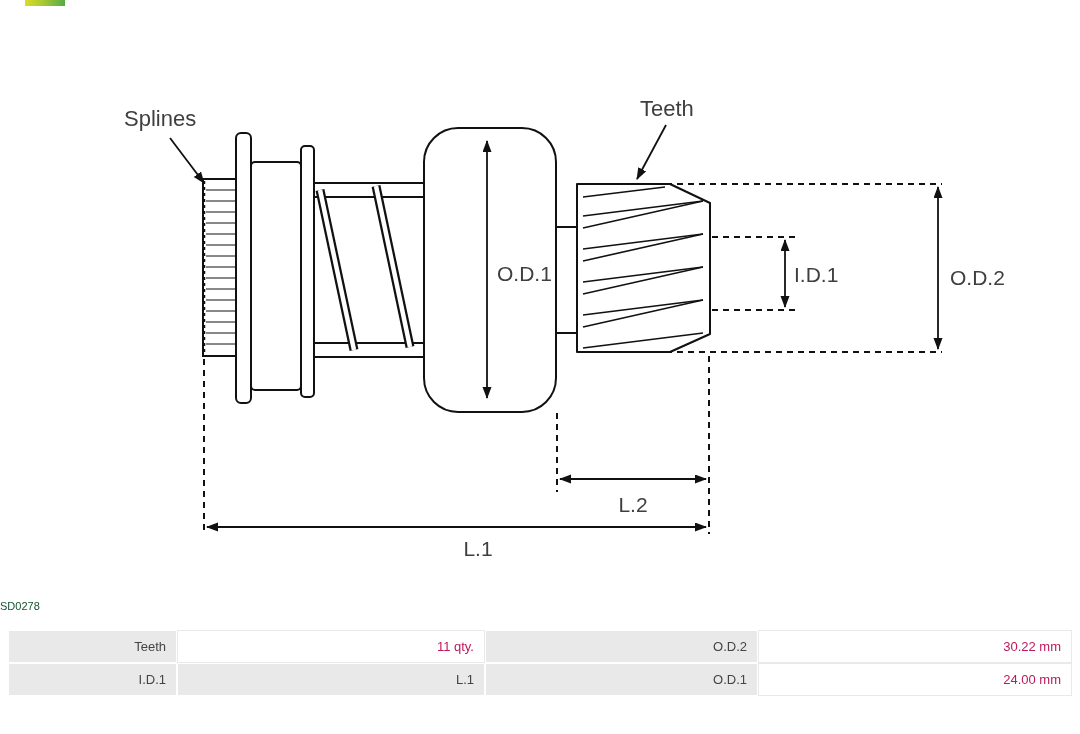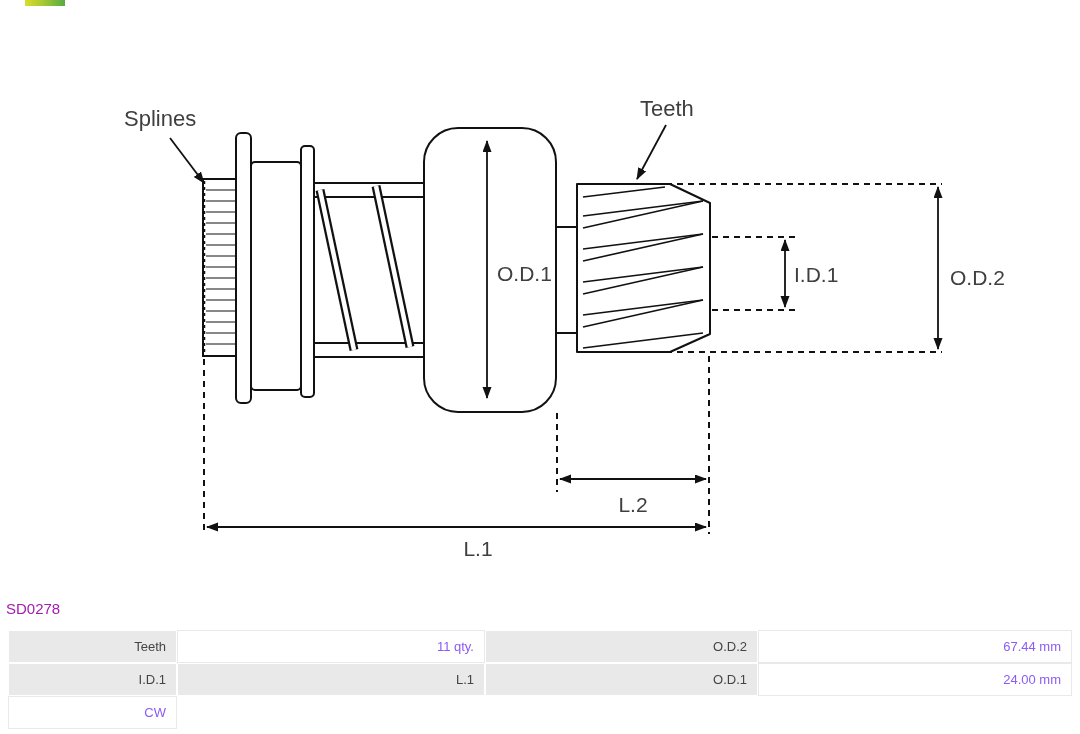--- a/index.html
+++ b/index.html
@@ -9,30 +9,30 @@
   }
   .logo-fragment{
     position:absolute;top:0;left:25px;width:40px;height:6px;
     background:linear-gradient(90deg,#d9dd2b 0%,#a8c832 45%,#55aa44 100%);
   }
   .drawing{position:absolute;top:0;left:0;}
   svg text{fill:#3f3f3f;}
   .callout-text{font-size:22px;}
   .dim-text{font-size:21px;}
   .part-number{
-    position:absolute;top:600px;left:6px;
-    font-size:15px;color:#a21caf;
+    position:absolute;top:600px;left:0;
+    font-size:11px;color:#14532d;
   }
   .spec-table{
     position:absolute;top:630px;left:8px;right:8px;
     display:grid;grid-template-columns:169px 308px 273px 1fr;
   }
   .cell{
     box-sizing:border-box;height:33px;padding:7px 10px;
-    font-size:13px;line-height:18px;color:#8b5cf6;text-align:right;
+    font-size:13px;line-height:18px;color:#be185d;text-align:right;
     white-space:nowrap;overflow:hidden;
   }
   .cell.label{background:#e9e9e9;border:1px solid #ffffff;color:#444;}
   .cell.value{background:#ffffff;border:1px solid #e9e9e9;}
 </style>
 </head>
 <body>
 
 <div class="logo-fragment"></div>
 
@@ -134,21 +134,20 @@
     <line x1="666" y1="125" x2="637" y2="179" stroke="#111" stroke-width="1.8" marker-end="url(#ah)"></line>
   </g>
 </svg>
 
 <div class="part-number">SD0278</div>
 
 <div class="spec-table">
   <div class="cell label">Teeth</div>
   <div class="cell value">11 qty.</div>
   <div class="cell label">O.D.2</div>
-  <div class="cell value">67.44 mm</div>
+  <div class="cell value">30.22 mm</div>
 
   <div class="cell label">I.D.1</div>
   <div class="cell label">L.1</div>
 
   <div class="cell label">O.D.1</div>
   <div class="cell value">24.00 mm</div>
-  <div class="cell value">CW</div>
 </div>
 
 </body></html>

